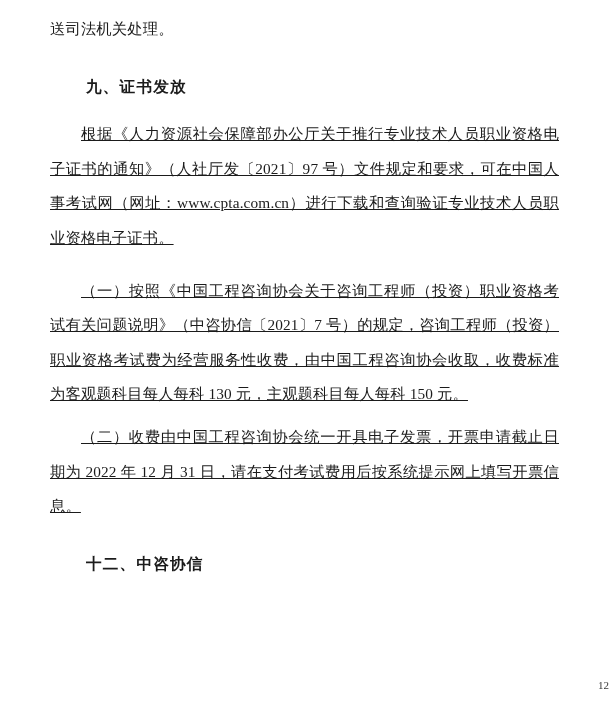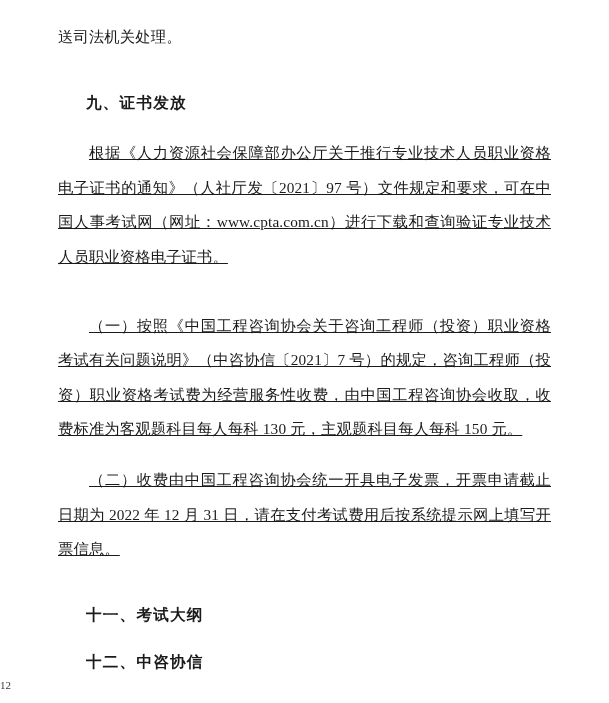--- a/index.html
+++ b/index.html
@@ -22,21 +22,21 @@
     padding: 4px 42px 0 42px;
   }
   .doc-body {
     font-size: 15.3px;
     line-height: 34.6px;
     text-align: justify;
     text-justify: inter-ideograph;
     letter-spacing: 0.15px;
   }
   .para {
-    margin: 16px;
+    margin: 8px;
     text-indent: 0;
   }
   .para.indent {
     text-indent: 31px;
     text-decoration: underline;
   }
   .heading {
     margin: 13px;
     font-size: 15.6px;
     font-weight: bold;
@@ -44,21 +44,21 @@
     letter-spacing: 1.2px;
   }
   .spacer-sm {
     height: 2px;
   }
   .page-number {
     position: absolute;
     left: 0;
     right: 0;
     bottom: 12px;
-    text-align: left;
+    text-align: right;
     font-size: 11px;
     color: #3a3a3a;
     font-family: "Liberation Serif", serif;
   }
 </style>
 </head>
 <body>
 
 <div class="page">
   <div class="doc-body">
@@ -73,21 +73,20 @@
 
     <div class="spacer-sm"></div>
 
 
     <p class="para indent">（一）按照《中国工程咨询协会关于咨询工程师（投资）职业资格考试有关问题说明》（中咨协信〔2021〕7 号）的规定，咨询工程师（投资）职业资格考试费为经营服务性收费，由中国工程咨询协会收取，收费标准为客观题科目每人每科 130 元，主观题科目每人每科 150 元。</p>
 
     <p class="para indent">（二）收费由中国工程咨询协会统一开具电子发票，开票申请截止日期为 2022 年 12 月 31 日，请在支付考试费用后按系统提示网上填写开票信息。</p>
 
     <div class="spacer-sm"></div>
 
-    <p class="heading">十一、考试大纲</p>
 
 
     <p class="heading">十二、中咨协信</p>
 
 
   </div>
 
   <div class="page-number">12</div>
 </div>
 

